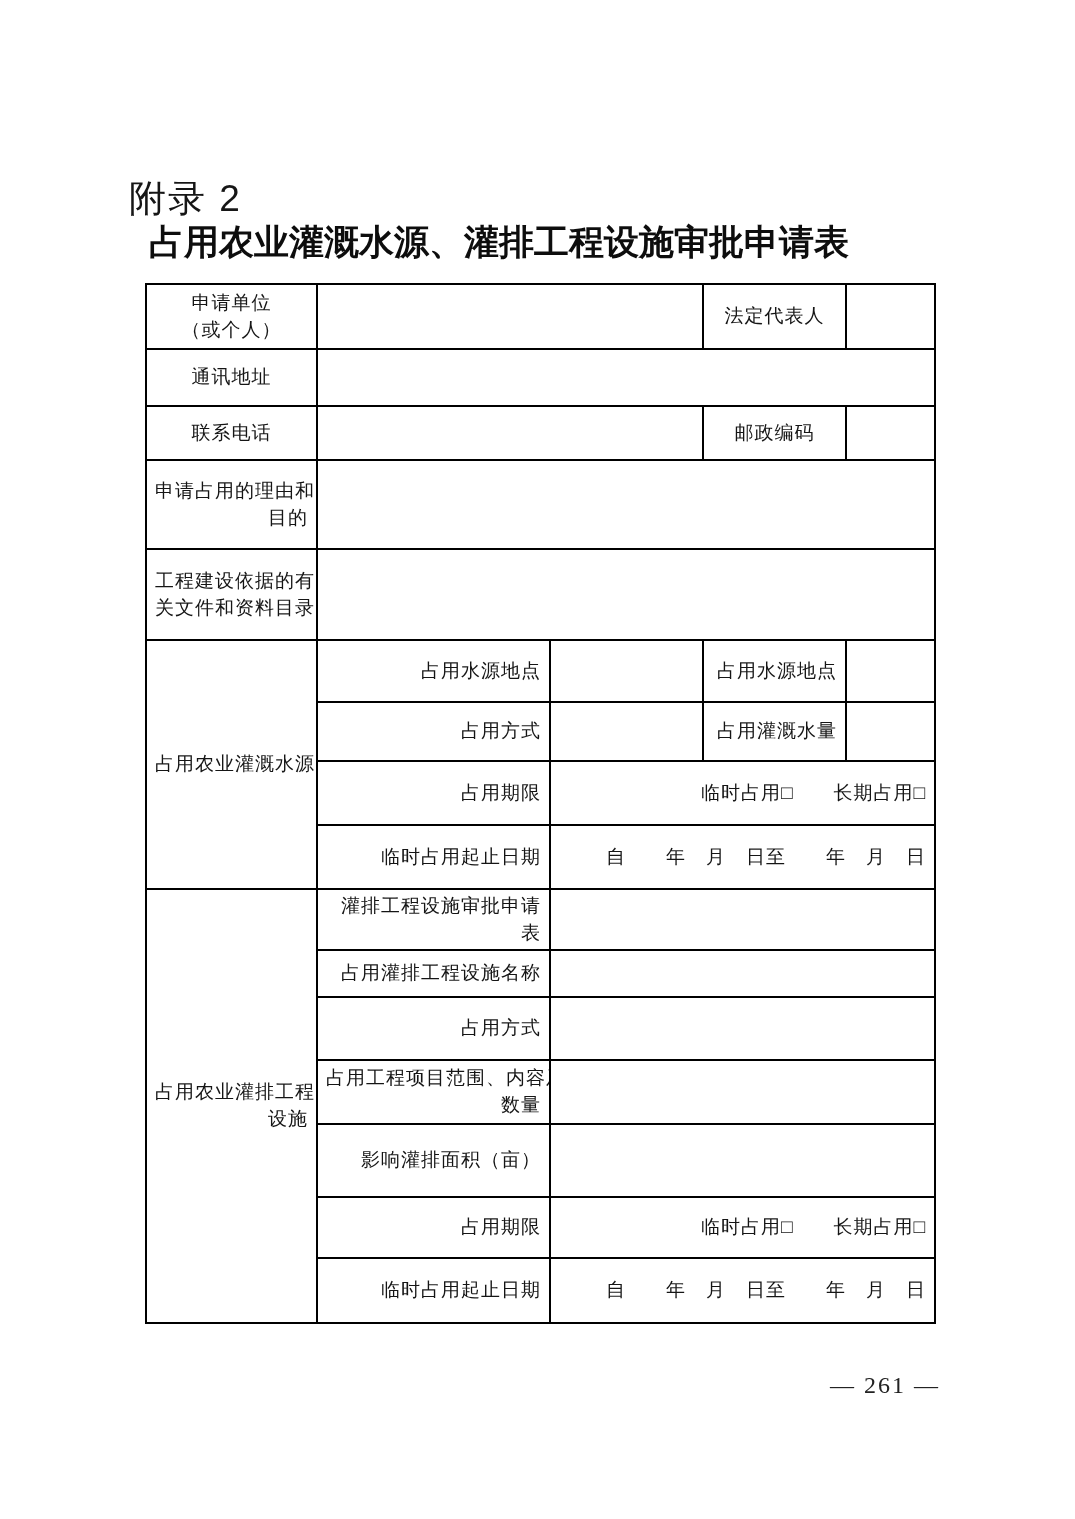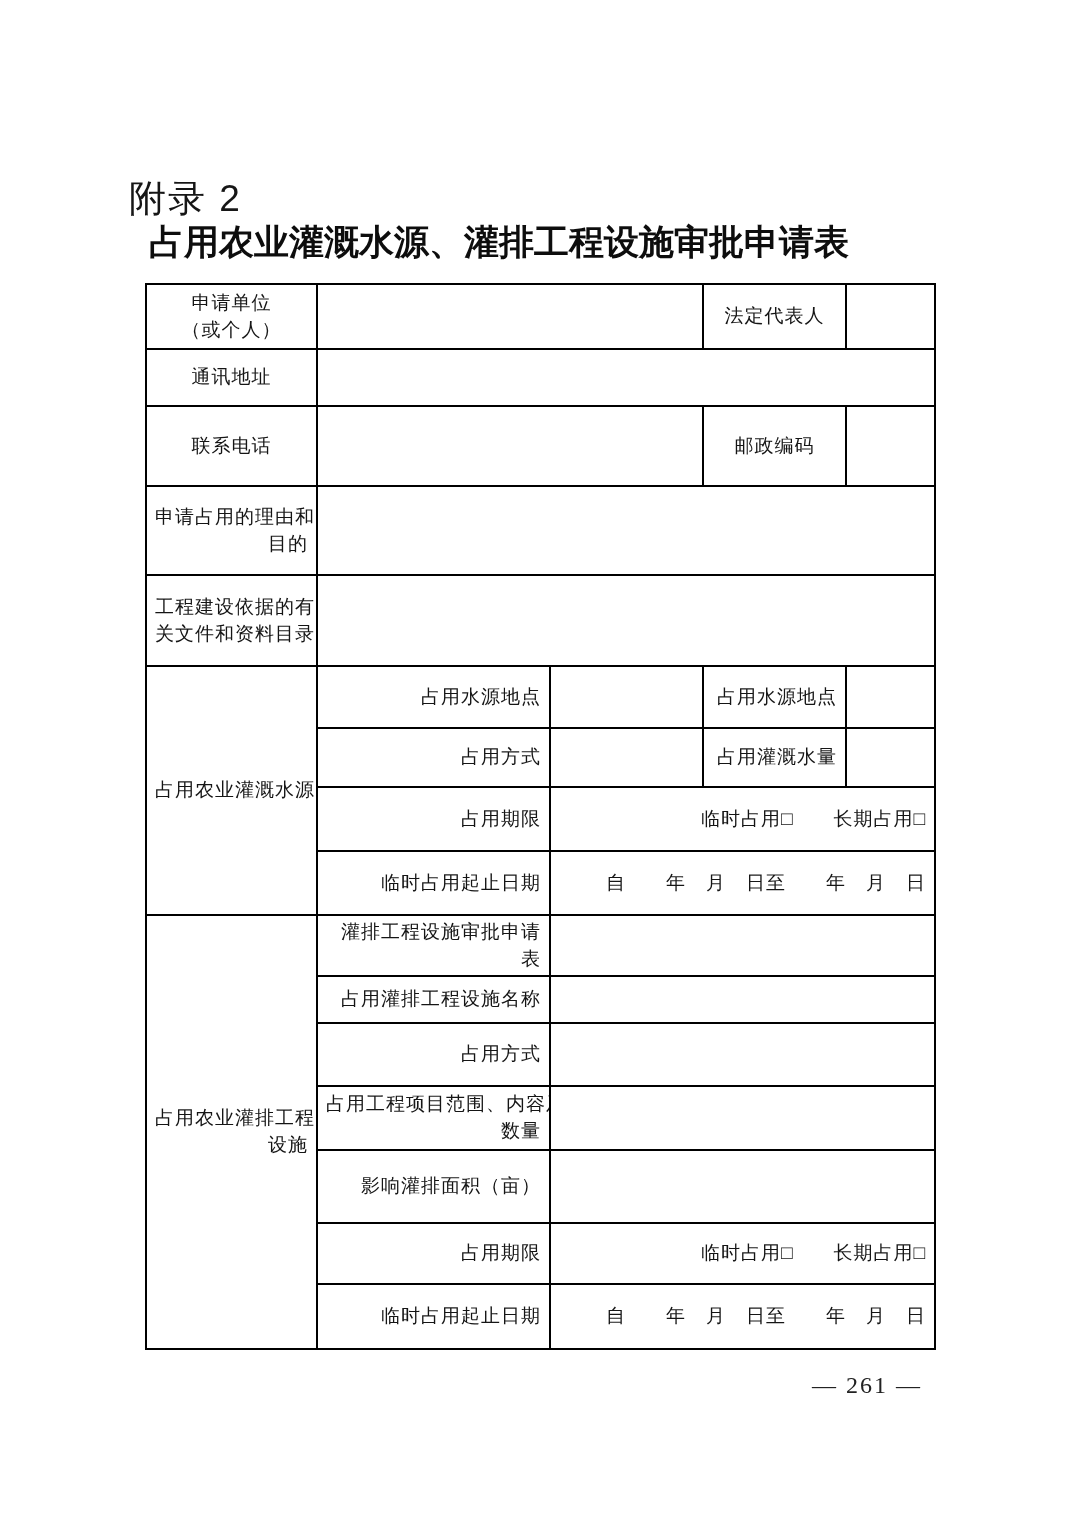--- a/index.html
+++ b/index.html
@@ -52,21 +52,21 @@
     vertical-align: middle;
     color: #151515;
     overflow: hidden;
   }
   td.a { padding: 2px 5px; border-radius: 15px; }          
   td.pre { white-space: pre; }        
   td.ctr { text-align: center; }
   td.lbl { text-align: right; }
   .pageno {
     position: absolute;
-    left: 812px;
+    left: 830px;
     top: 1372px;
     font-size: 24px;
     letter-spacing: 2px;
     color: #222222;
     white-space: nowrap;
   }
 </style>
 </head>
 <body>
 
@@ -92,21 +92,21 @@
         <td colspan="2"></td>
         <td class="ctr">法定代表人</td>
         <td></td>
       </tr>
 
       <tr style="height:57px">
         <td class="a ctr">通讯地址</td>
         <td colspan="4"></td>
       </tr>
 
-      <tr style="height:80px">
+      <tr style="height:54px">
         <td class="a ctr">联系电话</td>
         <td colspan="2"></td>
         <td class="ctr">邮政编码</td>
         <td></td>
       </tr>
 
       <tr style="height:89px">
         <td class="a lbl pre">申请占用的理由和
 目的</td>
         <td colspan="4"></td>

